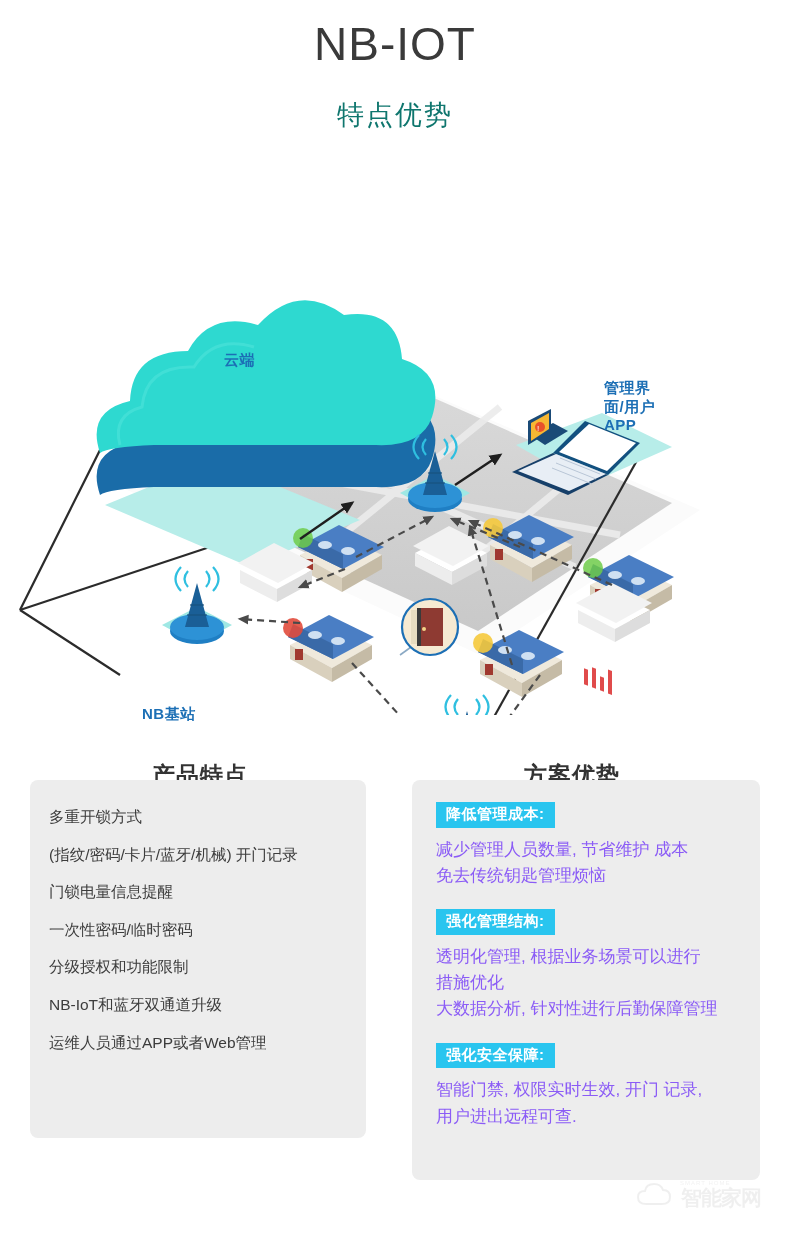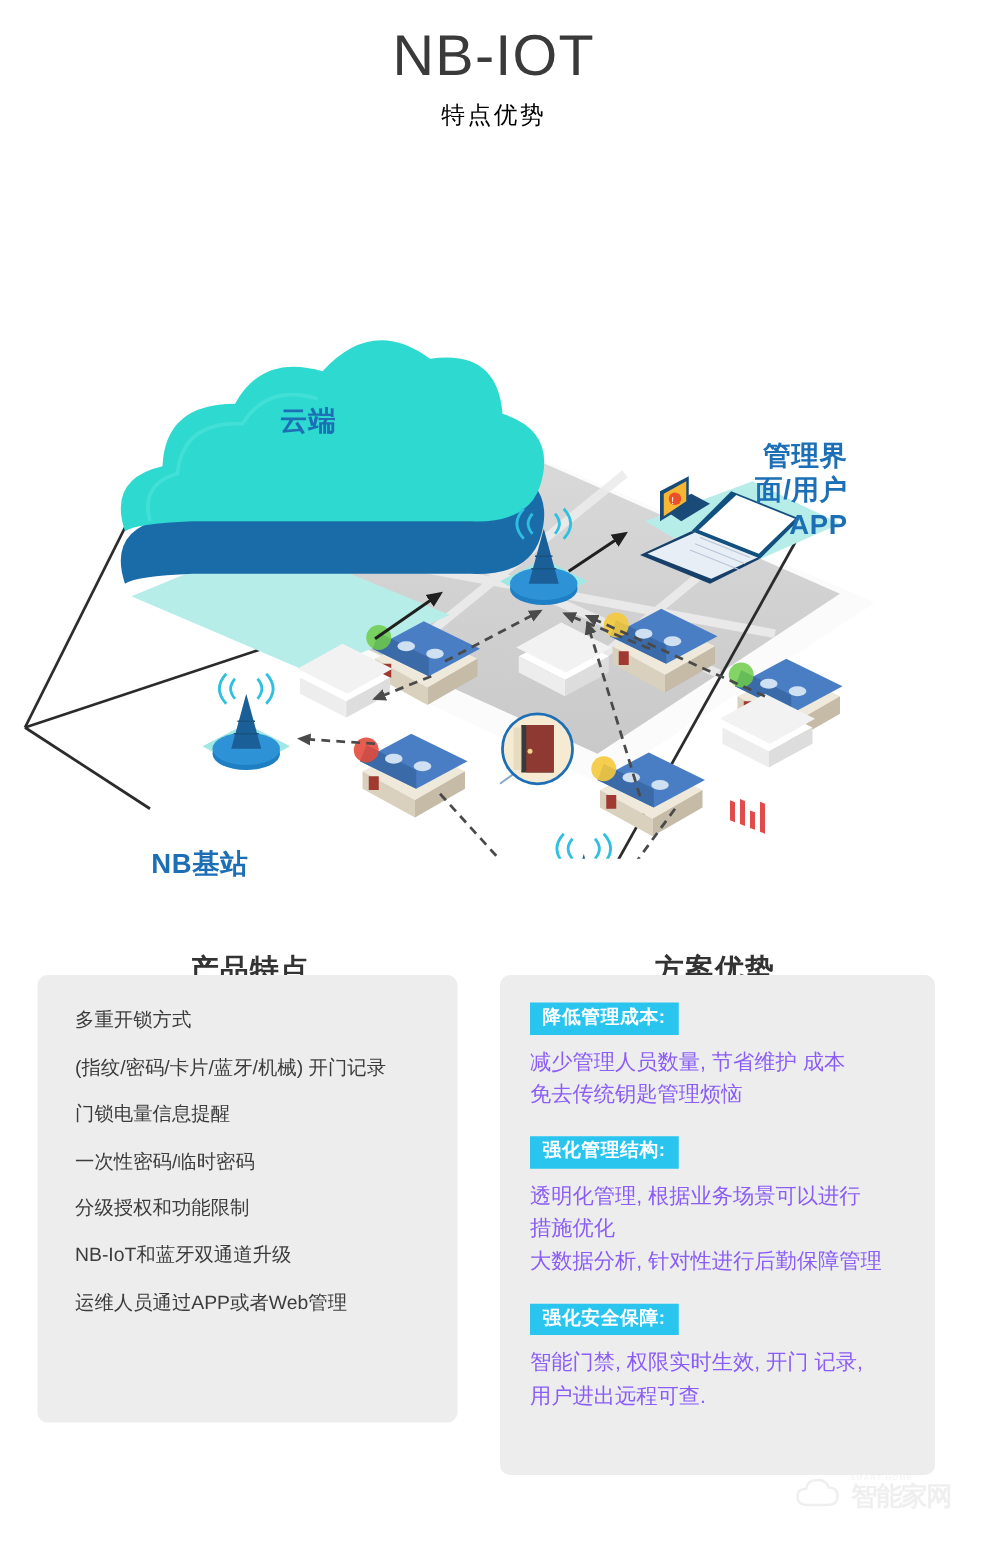--- a/index.html
+++ b/index.html
@@ -11,51 +11,51 @@
   }
   .page { position:relative; width:790px; height:1247px; background:#fff; }
 
   
   .header { text-align:center; padding-top:18px; }
   .title {
     font-size:46px; font-weight:500; letter-spacing:1px;
     color:#3a3a3a; line-height:1.15;
   }
   .subtitle {
-    font-size:19px; color:#000000; margin-top:8px; letter-spacing:2px;
+    font-size:27px; color:#0f766e; margin-top:26px; letter-spacing:2px;
   }
 
   
   .diagram {
     position:relative; width:790px; height:560px; margin-top:22px;
   }
   .diag-svg { position:absolute; left:0; top:0; }
 
   .diag-label {
     position:absolute; color:#1c6fb5; font-weight:bold;
-    font-size:22px; line-height:1.25; letter-spacing:.5px;text-align:right;
+    font-size:15px; line-height:1.25; letter-spacing:.5px;
   }
   .lbl-cloud { left:224px; top:196px; }
   .lbl-app   { left:604px; top:224px; }
-  .lbl-nb    { left:121px; top:550px; }
+  .lbl-nb    { left:142px; top:550px; }
   .sec-head {
     font-size:23px; font-weight:bold; color:#333; letter-spacing:1px;margin-top:32px;
   }
   .sec-head-left { position:absolute; left:152px; top:728px; }
   .sec-head-right{ position:absolute; left:524px; top:728px; }
 
   
   .panels { position:absolute; left:0; top:780px; width:790px; }
   .panel {
     position:absolute; background:#ededed; border-radius:8px;
   }
   .panel-left  { left:30px;  top:0; width:336px; height:358px; }
-  .panel-right { left:400px; top:0; width:348px; height:400px; }
-
-  .feat-list { padding:28px 10px 0 30px; }
+  .panel-right { left:412px; top:0; width:348px; height:400px; }
+
+  .feat-list { padding:28px 10px 0 19px; }
   .feat-item {
     font-size:15.5px; color:#3c3c3c; line-height:1.2;
     margin-bottom:19px; white-space:nowrap;
   }
 
   .adv-list { padding:22px 16px 0 24px; }
   .adv-block { margin-bottom:20px; }
   .adv-badge {
     display:inline-block; background:#29c5ef; color:#ffffff;
     font-size:15px; font-weight:bold; padding:4px 10px 5px 10px;

